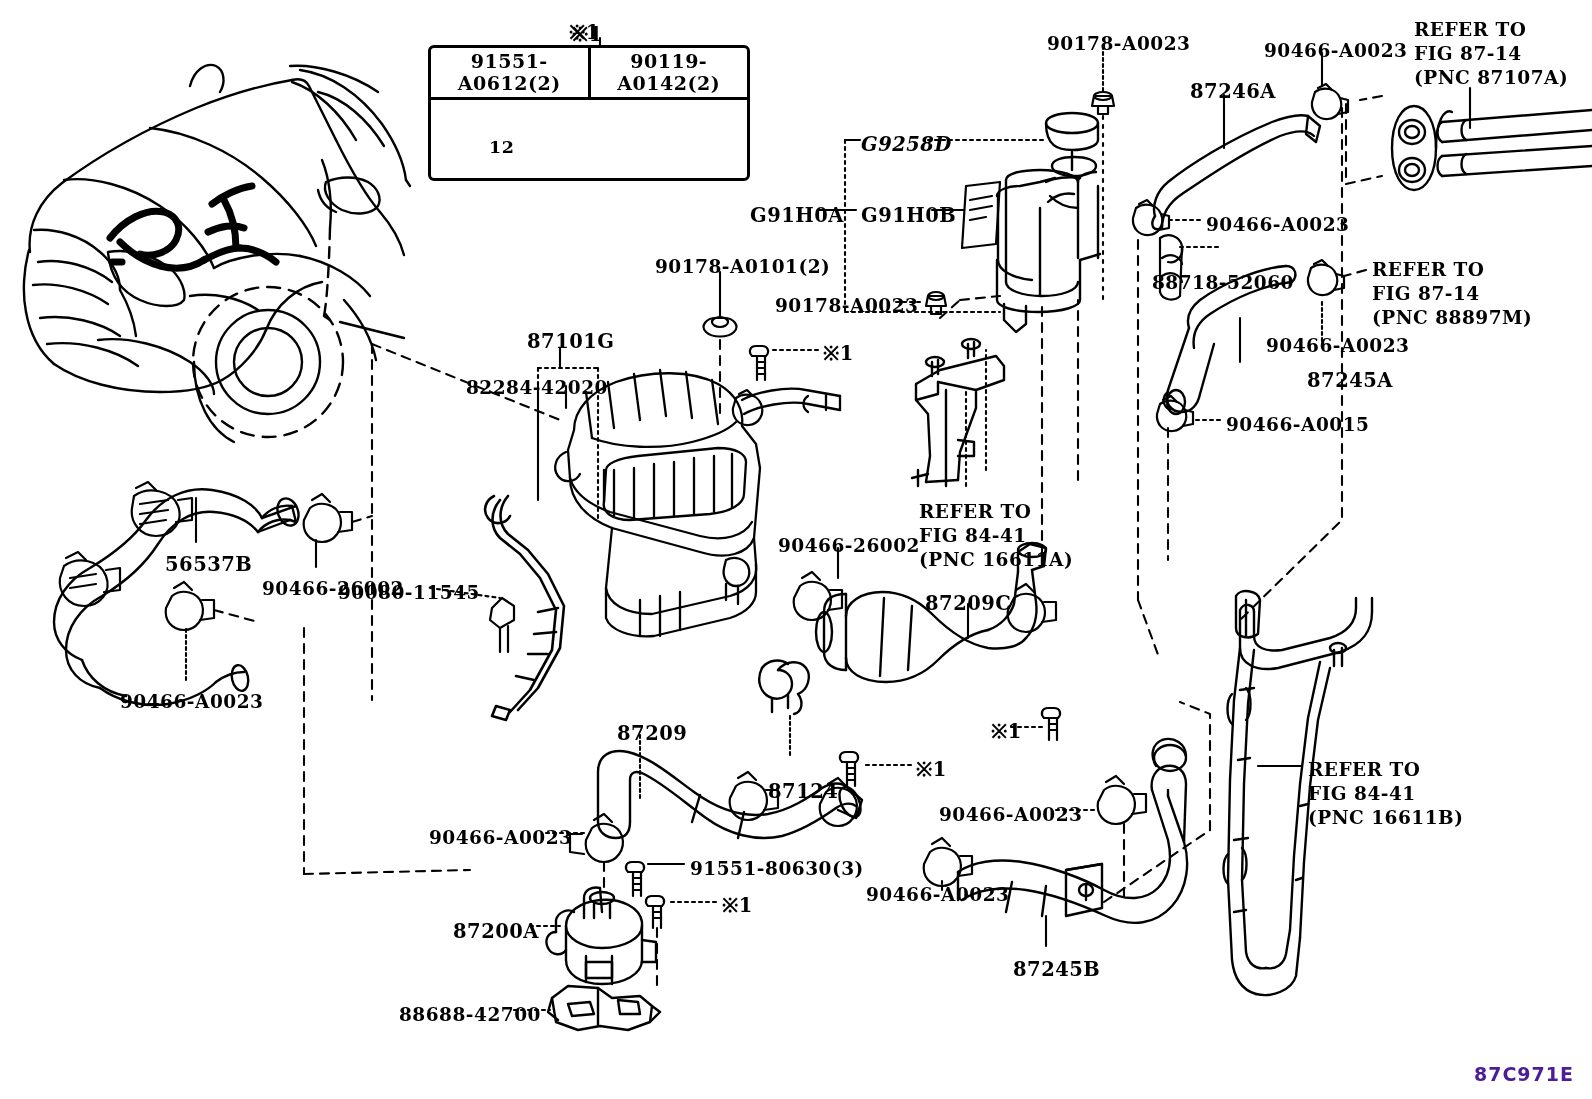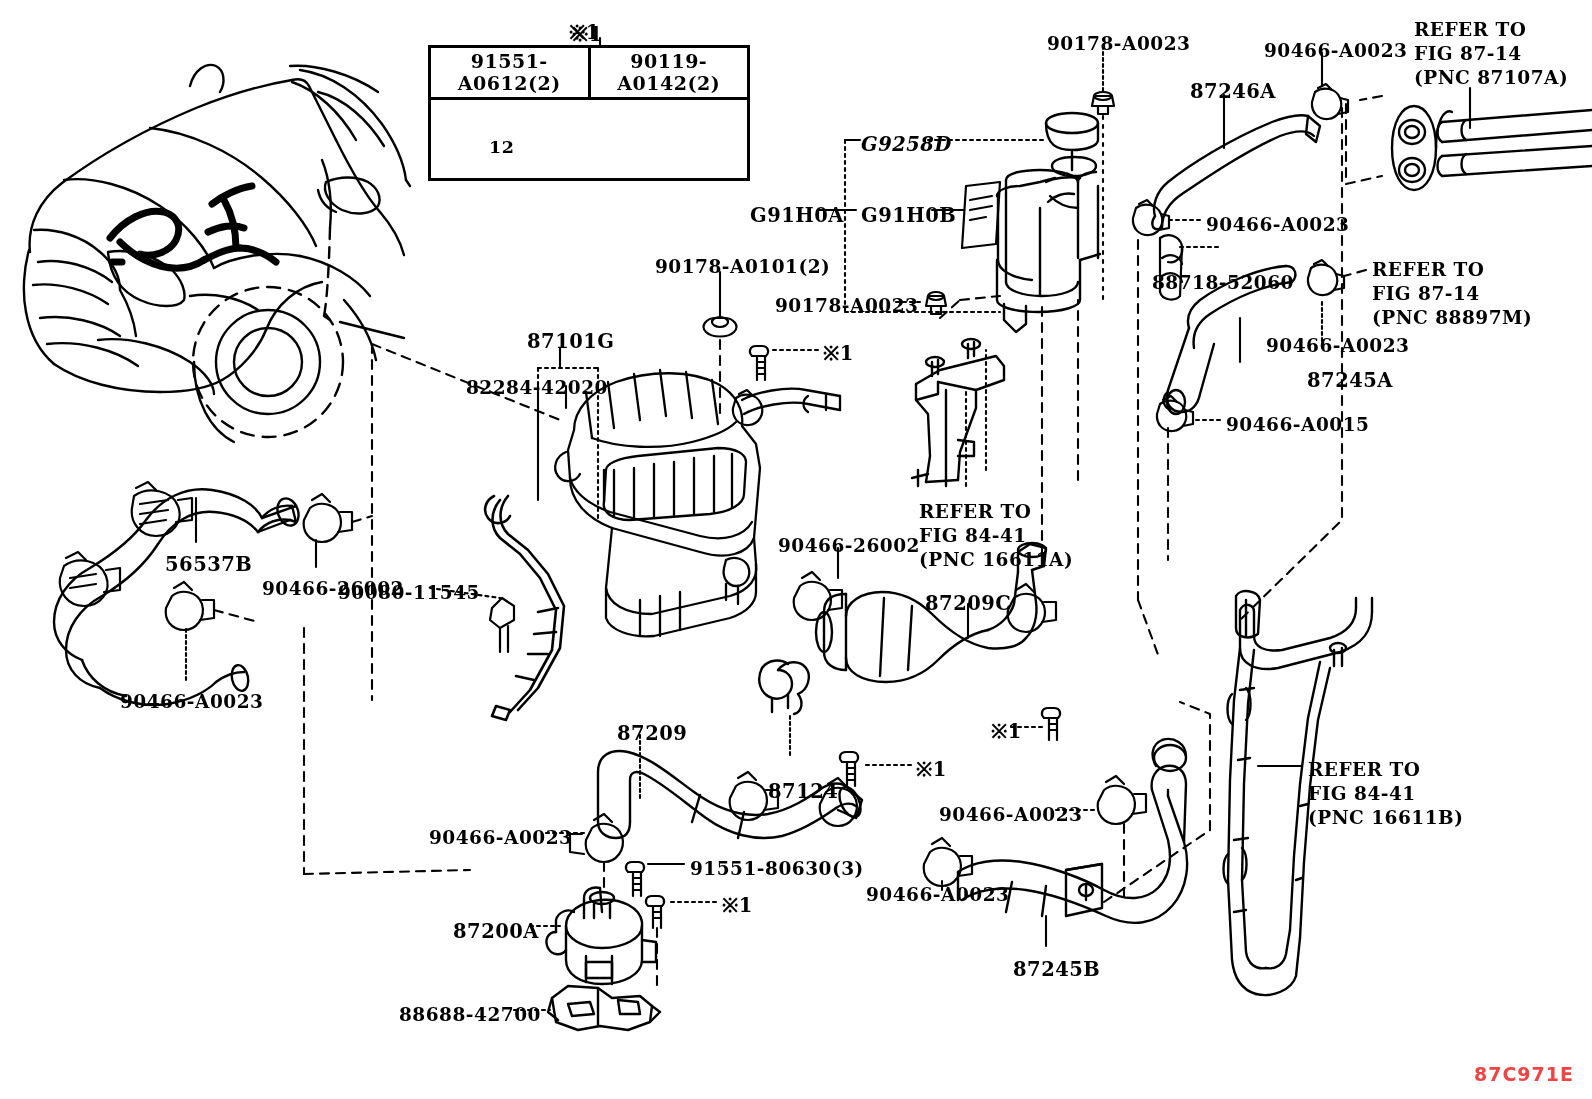--- a/index.html
+++ b/index.html
@@ -6,21 +6,21 @@
   body{width:1592px;height:1099px;position:relative;overflow:hidden;
        font-family:"DejaVu Serif",serif;}
   #root{position:absolute;inset:0;}
   svg#art{position:absolute;left:0;top:0;width:1592px;height:1099px;}
   .lbl{position:absolute;font-family:"DejaVu Serif",serif;font-weight:bold;
        color:#000;white-space:pre;line-height:1.30;letter-spacing:0.5px;}
   .s18{font-size:18.5px;}
   .s19{font-size:19.5px;}
   .s17{font-size:17.5px;}
   .code{position:absolute;right:18px;bottom:14px;font-family:"DejaVu Sans",sans-serif;
-        font-size:19px;font-weight:bold;letter-spacing:1px;color:#ef4444;margin-top:34px;}
+        font-size:19px;font-weight:bold;letter-spacing:1px;color:#4c1d95;margin-top:34px;}
   .tbl{position:absolute;border:3px solid #000;background:#fff;}
   .tbl .row1{display:flex;border-bottom:3px solid #000;}
   .tbl .c{font-family:"DejaVu Serif",serif;font-weight:bold;font-size:19px;
           padding:2px 6px 3px;text-align:center;letter-spacing:0.5px;}
   .tbl .c.left{border-right:3px solid #000;}
   .tbl .row2{display:flex;height:78px;flex-direction:column;}
   .tbl .cell{position:relative;}
   .tbl .cell.left{border-right:3px solid #000;}
 </style>
 </head>
@@ -634,21 +634,21 @@
         <path d="M1168 428 L1168 560" stroke-dasharray="9 7"></path>
         <path d="M1042 556 L1042 300" stroke-dasharray="9 7"></path>
         <path d="M1342 108 L1342 520 L1240 620" stroke-dasharray="9 7"></path>
         <path d="M986 470 L986 350" stroke-dasharray="3 4"></path>
       </g>
     </g>
   </svg>
 
   <div class="lbl s19" style="left:569px;top:20px;">※1</div>
 
-  <div class="tbl" style="left:428px;top:45px;width:316px;">
+  <div class="tbl" style="left:428px;top:45px;width:316px;border-radius:6px;">
     <div class="row1">
       <div class="c left" style="width:50%;">91551-A0612(2)</div>
       <div class="c" style="width:50%;">90119-A0142(2)</div>
     </div>
     <div class="row2">
       <div class="cell left" style="width:50%;">
         <div class="lbl s17" style="left:58px;top:36px;">12</div>
       </div>
     </div>
   </div>

